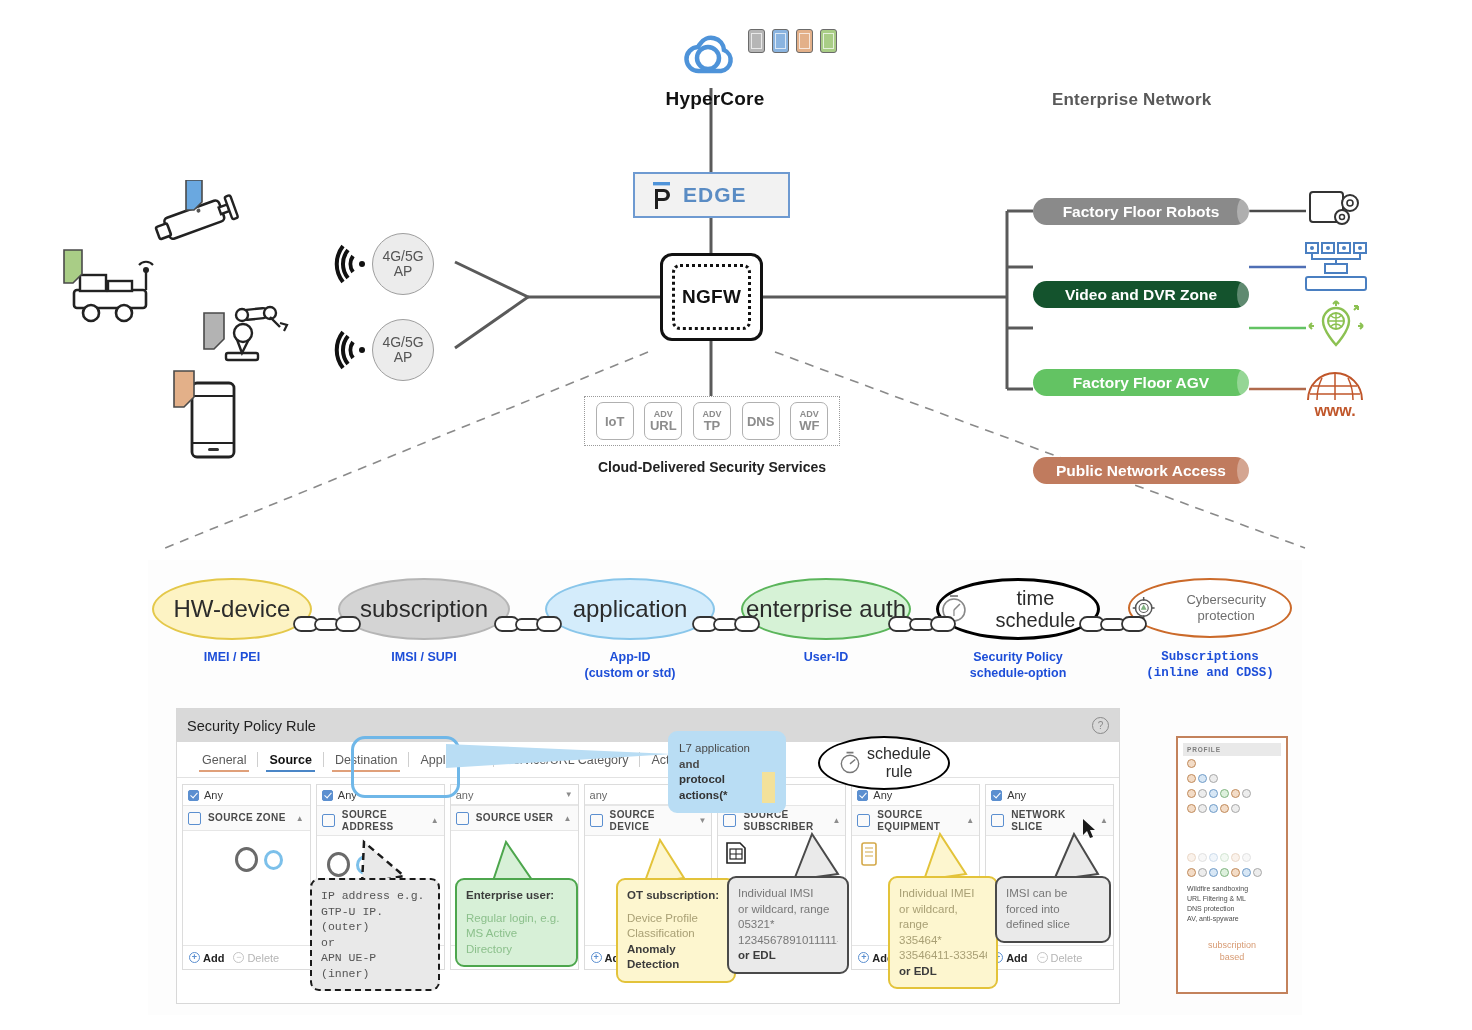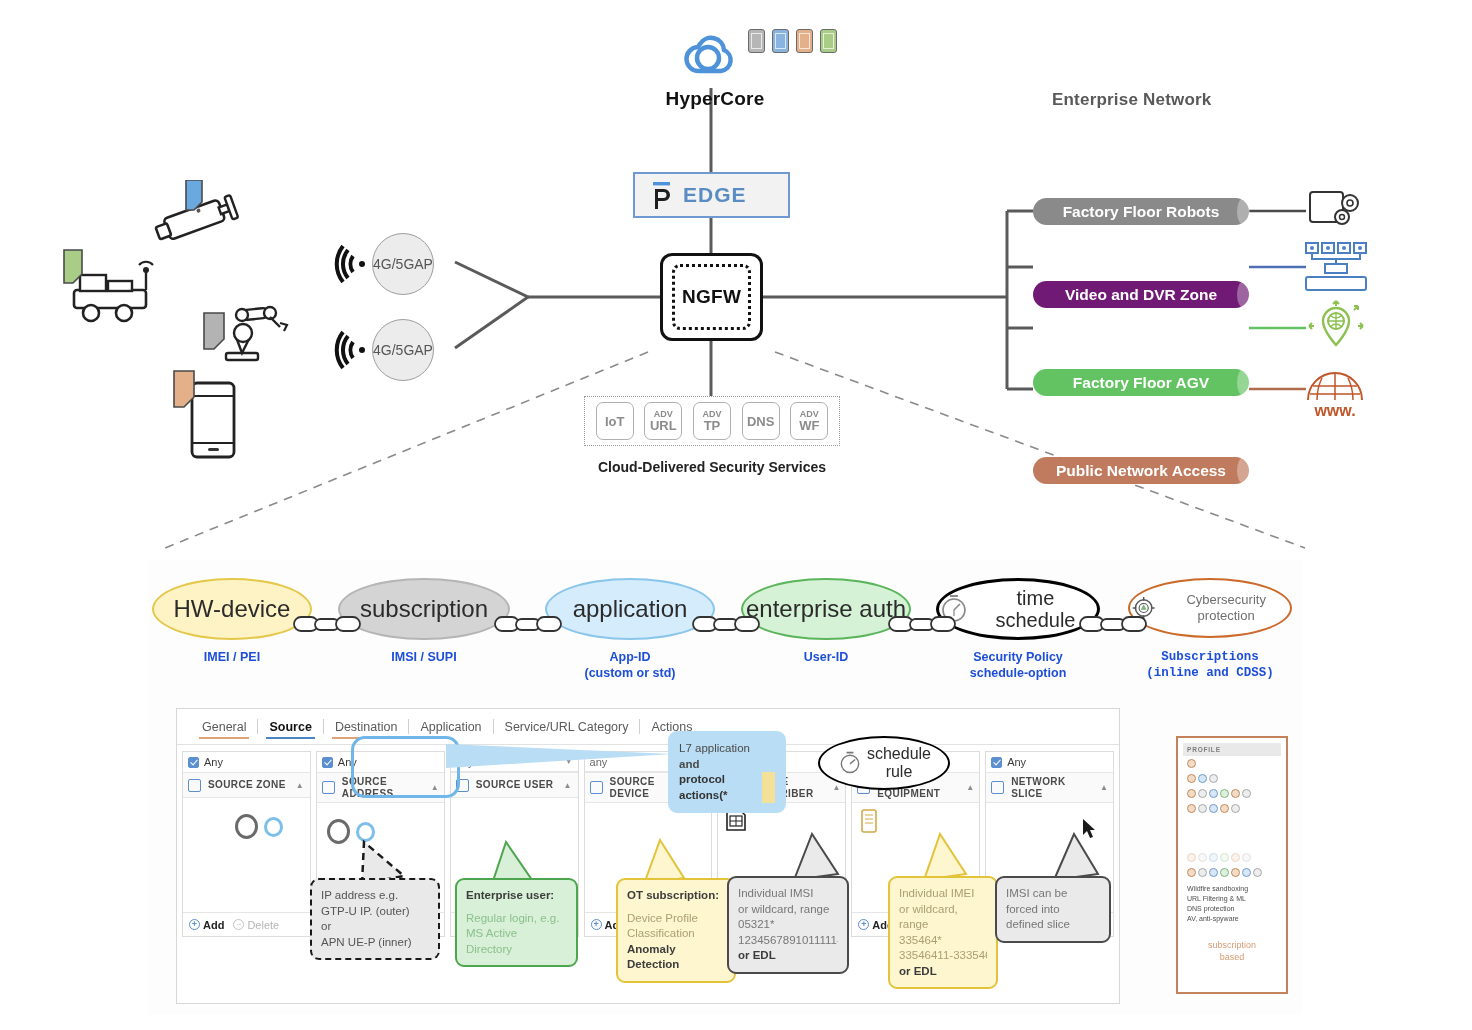--- a/index.html
+++ b/index.html
@@ -31,21 +31,21 @@
   
   #cdss-box{left:584px;top:396px;width:256px;height:50px;border:1.5px dotted #9a9a9a;box-sizing:border-box;display:flex;align-items:center;justify-content:space-evenly;}
   .cdss-chip{width:38px;height:38px;border:1.5px solid #b0b0b0;border-radius:7px;display:flex;flex-direction:column;align-items:center;justify-content:center;color:#8c8c8c;font-weight:bold;line-height:1;box-sizing:border-box;}
   .cdss-chip .l1{font-size:9px;}
   .cdss-chip .l2{font-size:13px;}
   .cdss-chip .single{font-size:13px;}
   #cdss-caption{left:584px;top:459px;width:256px;text-align:center;font-size:14px;font-weight:bold;color:#222;}
 
   
   .ap-node{width:62px;height:62px;border-radius:50%;border:1.5px solid #9e9e9e;background:#ececec;box-sizing:border-box;
-           display:flex;flex-direction:row;align-items:center;justify-content:center;color:#555;font-size:14px;line-height:1.05;}
+           display:flex;flex-direction:column;align-items:center;justify-content:center;color:#555;font-size:14px;line-height:1.05;}
   .wifi-arcs{width:34px;height:40px;}
 
   
   .zone-pill{height:27px;border-radius:14px;display:flex;align-items:center;justify-content:center;
              color:#fff;font-size:15.5px;font-weight:bold;box-sizing:border-box;position:relative;}
   .zone-pill:after{content:"";position:absolute;right:-1px;top:0;width:13px;height:27px;border-radius:50%;background:rgba(255,255,255,.32);}
 
   
   #lower-panel{left:148px;top:560px;width:1154px;height:455px;background:#fdfdfd;}
   .ellipse{position:absolute;border-radius:50%;display:flex;align-items:center;justify-content:center;text-align:center;
@@ -79,21 +79,21 @@
   .col-body{flex:1;position:relative;overflow:visible;}
   .col-foot{height:24px;border-top:1px solid #e6e6e6;display:flex;align-items:center;gap:9px;padding:0 6px;font-size:11px;box-sizing:border-box;background:#fff;}
   .addbtn{display:flex;align-items:center;gap:3px;color:#222;font-weight:bold;}
   .delbtn{display:flex;align-items:center;gap:3px;color:#b5b5b5;}
   .circ{width:11px;height:11px;border-radius:50%;border:1.4px solid #5b8fd0;color:#5b8fd0;font-size:9px;line-height:9px;text-align:center;box-sizing:border-box;}
   .circ.grey{border-color:#c4c4c4;color:#c4c4c4;}
 
   
   .callout{position:absolute;border-radius:9px;padding:8px 9px;font-size:11.5px;line-height:1.35;box-sizing:border-box;}
   .callout .hd{font-weight:bold;}
-  .co-grey{background:#e9e9e9;border:2.5px dashed #1a1a1a;color:#555;}
+  .co-grey{background:#e9e9e9;border:2.5px dashed #1a1a1a;color:#555;font-family:Liberation Mono, monospace;}
   .co-green{background:#d7f0d7;border:2px solid #4da64d;}
   .co-green .hd{color:#3c3c3c;}
   .co-green .bd{color:#8cc08c;}
   .co-yellow{background:#fdf6cf;border:2px solid #e3c33a;margin-left:26px;}
   .co-yellow .hd{color:#3c3c3c;}
   .co-yellow .bd{color:#a9a075;}
   .co-plain-grey{background:#eaeaea;border:2px solid #4a4a4a;color:#777;}
 
   
   #profile-panel{left:1176px;top:736px;width:112px;height:258px;border:2px solid #c3825c;background:#fff;box-sizing:border-box;padding:5px;}
@@ -259,21 +259,21 @@
   <div class="cdss-chip">
       <span class="l1">ADV</span>
       <span class="l2">WF</span>
     </div>
 </div>
 <div class="abs" id="cdss-caption">Cloud-Delivered Security Services</div>
 
 <div class="abs zone-pill" style="left:1033px;top:198px;width:216px;background:#8a8a8a;">
   <span>Factory Floor Robots</span>
 </div>
-<div class="abs zone-pill" style="left:1033px;top:254px;width:216px;background:#701a75;">
+<div class="abs zone-pill" style="left:1033px;top:254px;width:216px;background:#14532d;">
   <span>Video and DVR Zone</span>
 </div>
 <div class="abs zone-pill" style="left:1033px;top:315px;width:216px;background:#63c363;">
   <span>Factory Floor AGV</span>
 </div>
 <div class="abs zone-pill" style="left:1033px;top:376px;width:216px;background:#c07b5e;">
   <span>Public Network Access</span>
 </div>
 
 <svg class="abs" style="left:1306px;top:188px;" width="62" height="48" viewBox="0 0 62 48">
@@ -407,20 +407,24 @@
 </svg>
 <svg class="abs chain" style="left:1079px;top:613px;" viewBox="0 0 68 22">
   <g fill="#fff" stroke="#333" stroke-width="1.8">
     <rect x="1" y="4" width="24" height="14" rx="7"></rect>
       <rect x="22" y="6" width="24" height="11" rx="5.5"></rect>
       <rect x="43" y="4" width="24" height="14" rx="7"></rect>
   </g>
 </svg>
 
 <div class="abs" id="policy-card">
+  <div id="policy-header">
+    <span id="policy-title">Security Policy Rule</span>
+    <span id="help-icon">?</span>
+  </div>
 
   <div id="tabs">
     <div class="tab und-orange"><span>General</span></div>
     <div class="tab-sep"></div>
     <div class="tab active und-blue"><span>Source</span></div>
     <div class="tab-sep"></div>
     <div class="tab und-orange"><span>Destination</span></div>
     <div class="tab-sep"></div>
     <div class="tab"><span>Application</span></div>
     <div class="tab-sep"></div>

